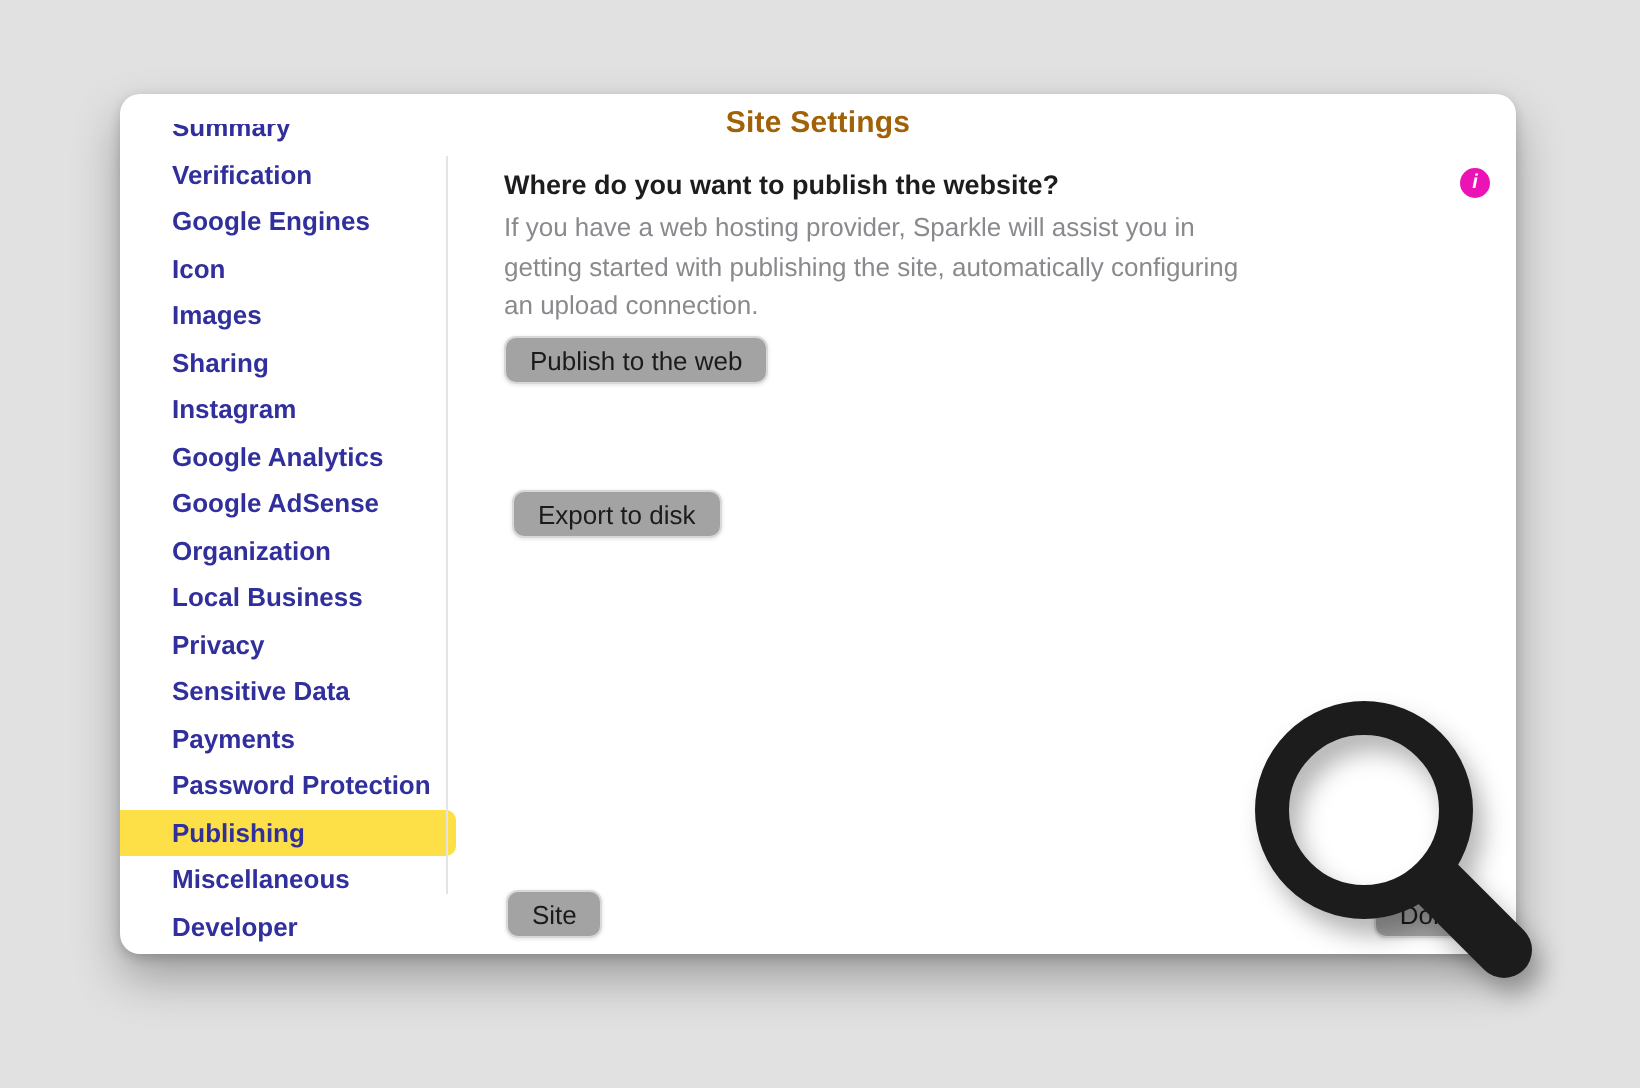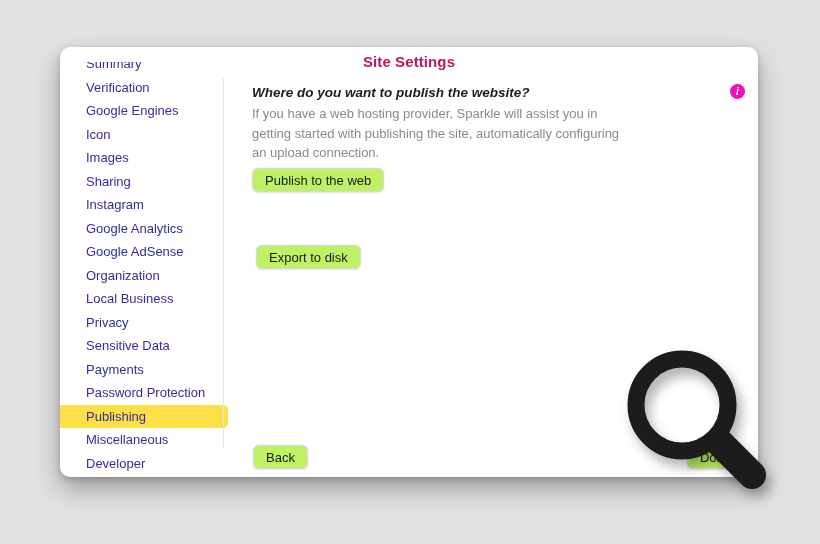--- a/index.html
+++ b/index.html
@@ -15,54 +15,54 @@
   .window {
     position: absolute; left: 60px; top: 47px;
     width: 698px; height: 430px;
     background: #ffffff;
     border-radius: 10px;
     box-shadow: 0 12px 24px rgba(0,0,0,.30), 0 2px 6px rgba(0,0,0,.18);
   }
   .titlebar {
     position: absolute; left: 0; top: 6px; width: 100%;
     text-align: center;
-    font-size: 15px; font-weight: 700; color: #be185d;
+    font-size: 15px; font-weight: 700; color: #a16207;
     letter-spacing: .1px;
   }
 
   
   .sidebar {
     position: absolute; left: 0; top: 15px;
     width: 168px; height: 412px;
     overflow: hidden;
   }
   .sidebar ul { list-style: none; margin-top: -10px; }
   .sidebar li {
     height: 23.5px;
     display: flex; align-items: center;
     padding-left: 26px;
-    font-size: 13px; font-weight: 400;
+    font-size: 13px; font-weight: 700;
     color: #312f9c;
     cursor: default;
     white-space: nowrap;
   }
   .sidebar li.selected {
     background: #fde047;
     border-radius: 0 5px 5px 0;
   }
   .divider {
     position: absolute; left: 163px; top: 31px;
     width: 1px; height: 369px;
     background: #e4e4e6;
   }
 
   
   .heading {
     position: absolute; left: 192px; top: 38px;
-    font-size: 13.5px; font-weight: 700; color: #1d1d1f; font-style: italic;
+    font-size: 13.5px; font-weight: 700; color: #1d1d1f;
   }
   .info-badge {
     position: absolute; right: 13px; top: 37px;
     width: 15px; height: 15px; border-radius: 50%;
     background: #ec13b6;
     color: #ffffff;
     font-size: 10px; font-weight: 700; font-style: italic;
     display: flex; align-items: center; justify-content: center;
     line-height: 1;
     cursor: pointer;
@@ -72,21 +72,21 @@
     font-size: 13px; line-height: 19.5px;
     color: #8a8a8e;
     white-space: pre-line;
   }
   .para1 { top: 57px; }
   .para2 { top: 150px; }
   .btn {
     position: absolute;
     height: 24px;
     padding: 0 12px;
-    background: #bef264;
+    background: #a3a3a3;
     border: 1px solid #d8d8da;
     border-radius: 6px;
     box-shadow: 0 0.5px 2px rgba(0,0,0,.12);
     font-family: "Liberation Sans", "DejaVu Sans", sans-serif;
     font-size: 13px; color: #1b1b1d;
     display: inline-flex; align-items: center;
     cursor: pointer;
   }
   .btn-publish { left: 192px; top: 121px; }
   .btn-export  { left: 196px; top: 198px; }
@@ -141,21 +141,21 @@
 
     <div class="para para1">If you have a web hosting provider, Sparkle will assist you in
 getting started with publishing the site, automatically configuring
 an upload connection.</div>
 
     <button class="btn btn-publish">Publish to the web</button>
 
 
     <button class="btn btn-export">Export to disk</button>
 
-    <button class="btn btn-back">Back</button>
+    <button class="btn btn-back">Site</button>
 
     <button class="btn btn-done">Done</button>
 
   </div>
 
   <svg class="magnifier" viewBox="0 0 180 180" xmlns="http://www.w3.org/2000/svg">
     <circle cx="70" cy="69" r="46" fill="none" stroke="#1c1c1c" stroke-width="17"></circle>
     <line x1="107" y1="106" x2="140" y2="139" stroke="#1c1c1c" stroke-width="28" stroke-linecap="round"></line>
   </svg>
 

